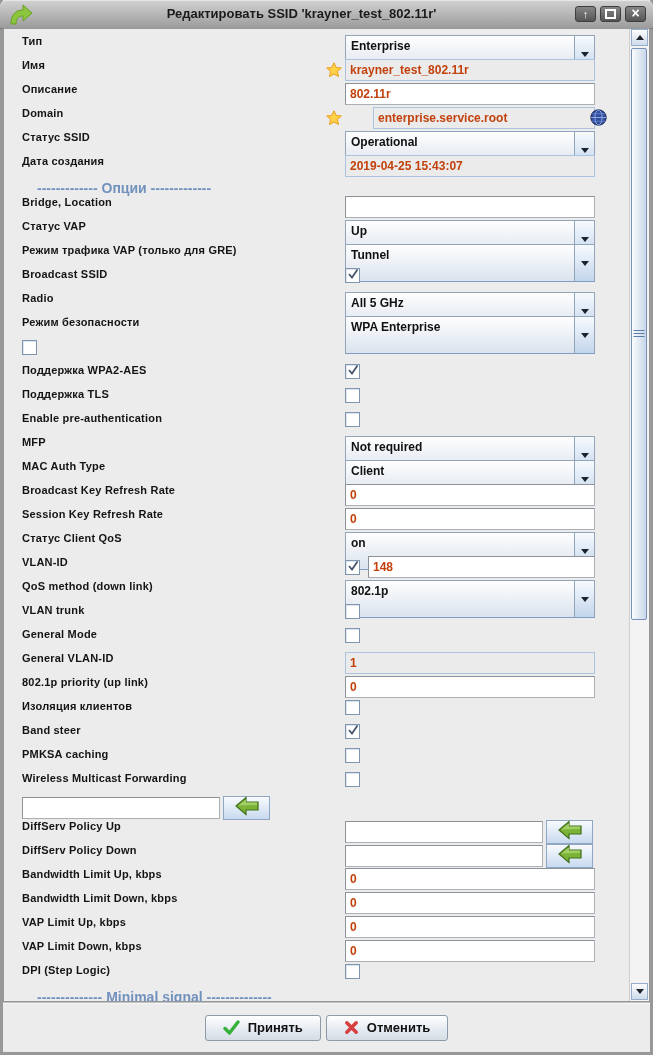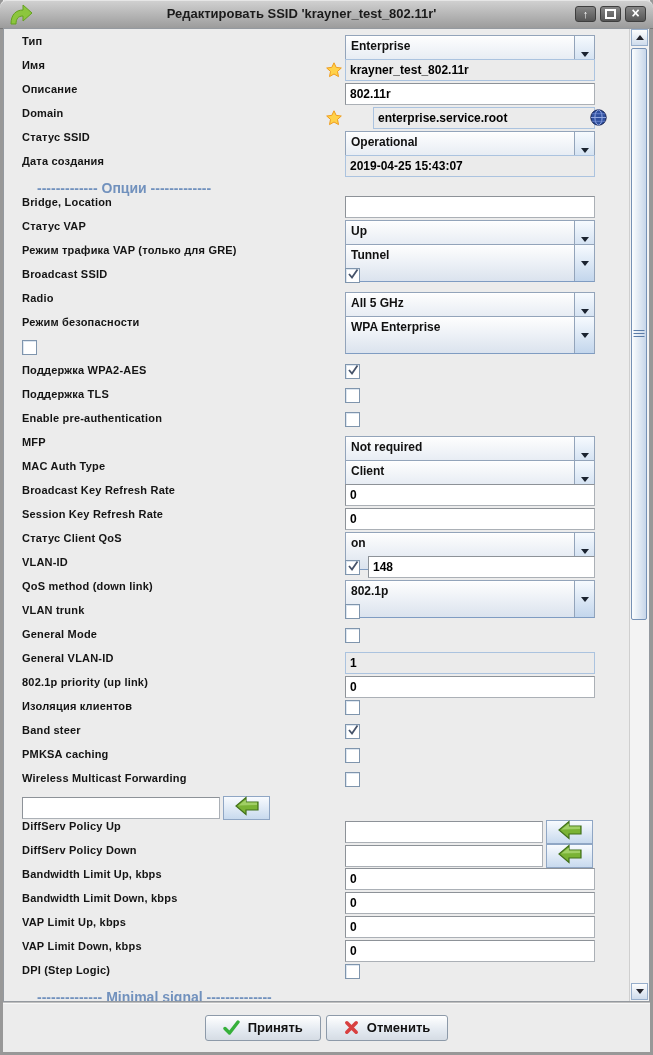--- a/index.html
+++ b/index.html
@@ -44,21 +44,21 @@
   .combo-value{flex:1;font-size:12px;font-weight:bold;color:#111;padding:3px 0 0 5px;
     white-space:nowrap;overflow:hidden;}
   .combo-btn{width:19px;border-left:1px solid #93a4ba;
     background:linear-gradient(#f6fafe,#c3d6ec);display:flex;align-items:center;
     justify-content:center;}
   .tri-down{width:0;height:0;border-left:4px solid transparent;border-right:4px solid transparent;
     border-top:5px solid #1a2330;}
   
   .text-field{width:100%;height:22px;box-sizing:border-box;border:1px solid #8d9298;
     border-bottom-color:#abb0b6;border-right-color:#abb0b6;background:#fff;
-    font:bold 12px "Liberation Sans",sans-serif;padding:0 4px;color:#000000;outline:none;}
+    font:bold 12px "Liberation Sans",sans-serif;padding:0 4px;color:#c2410c;outline:none;}
   .text-field.ro{background:#ebebeb;border:1px solid #abc3df;}
   
   .checkbox{width:13px;height:13px;background:#fff;border:1px solid #7f95ad;
     box-shadow:inset 1px 1px 0 #dde6f0;position:relative;flex:none;cursor:default;}
   .checkbox svg{position:absolute;top:-2px;left:0;}
   .cb-gap{width:8px;flex:none;}
   
   .picker-btn{width:47px;height:24px;margin-left:3px;flex:none;box-sizing:border-box;
     border:1px solid #8fa6c4;background:linear-gradient(#f8fbfe,#c8daee);
     display:flex;align-items:center;justify-content:center;cursor:default;}

